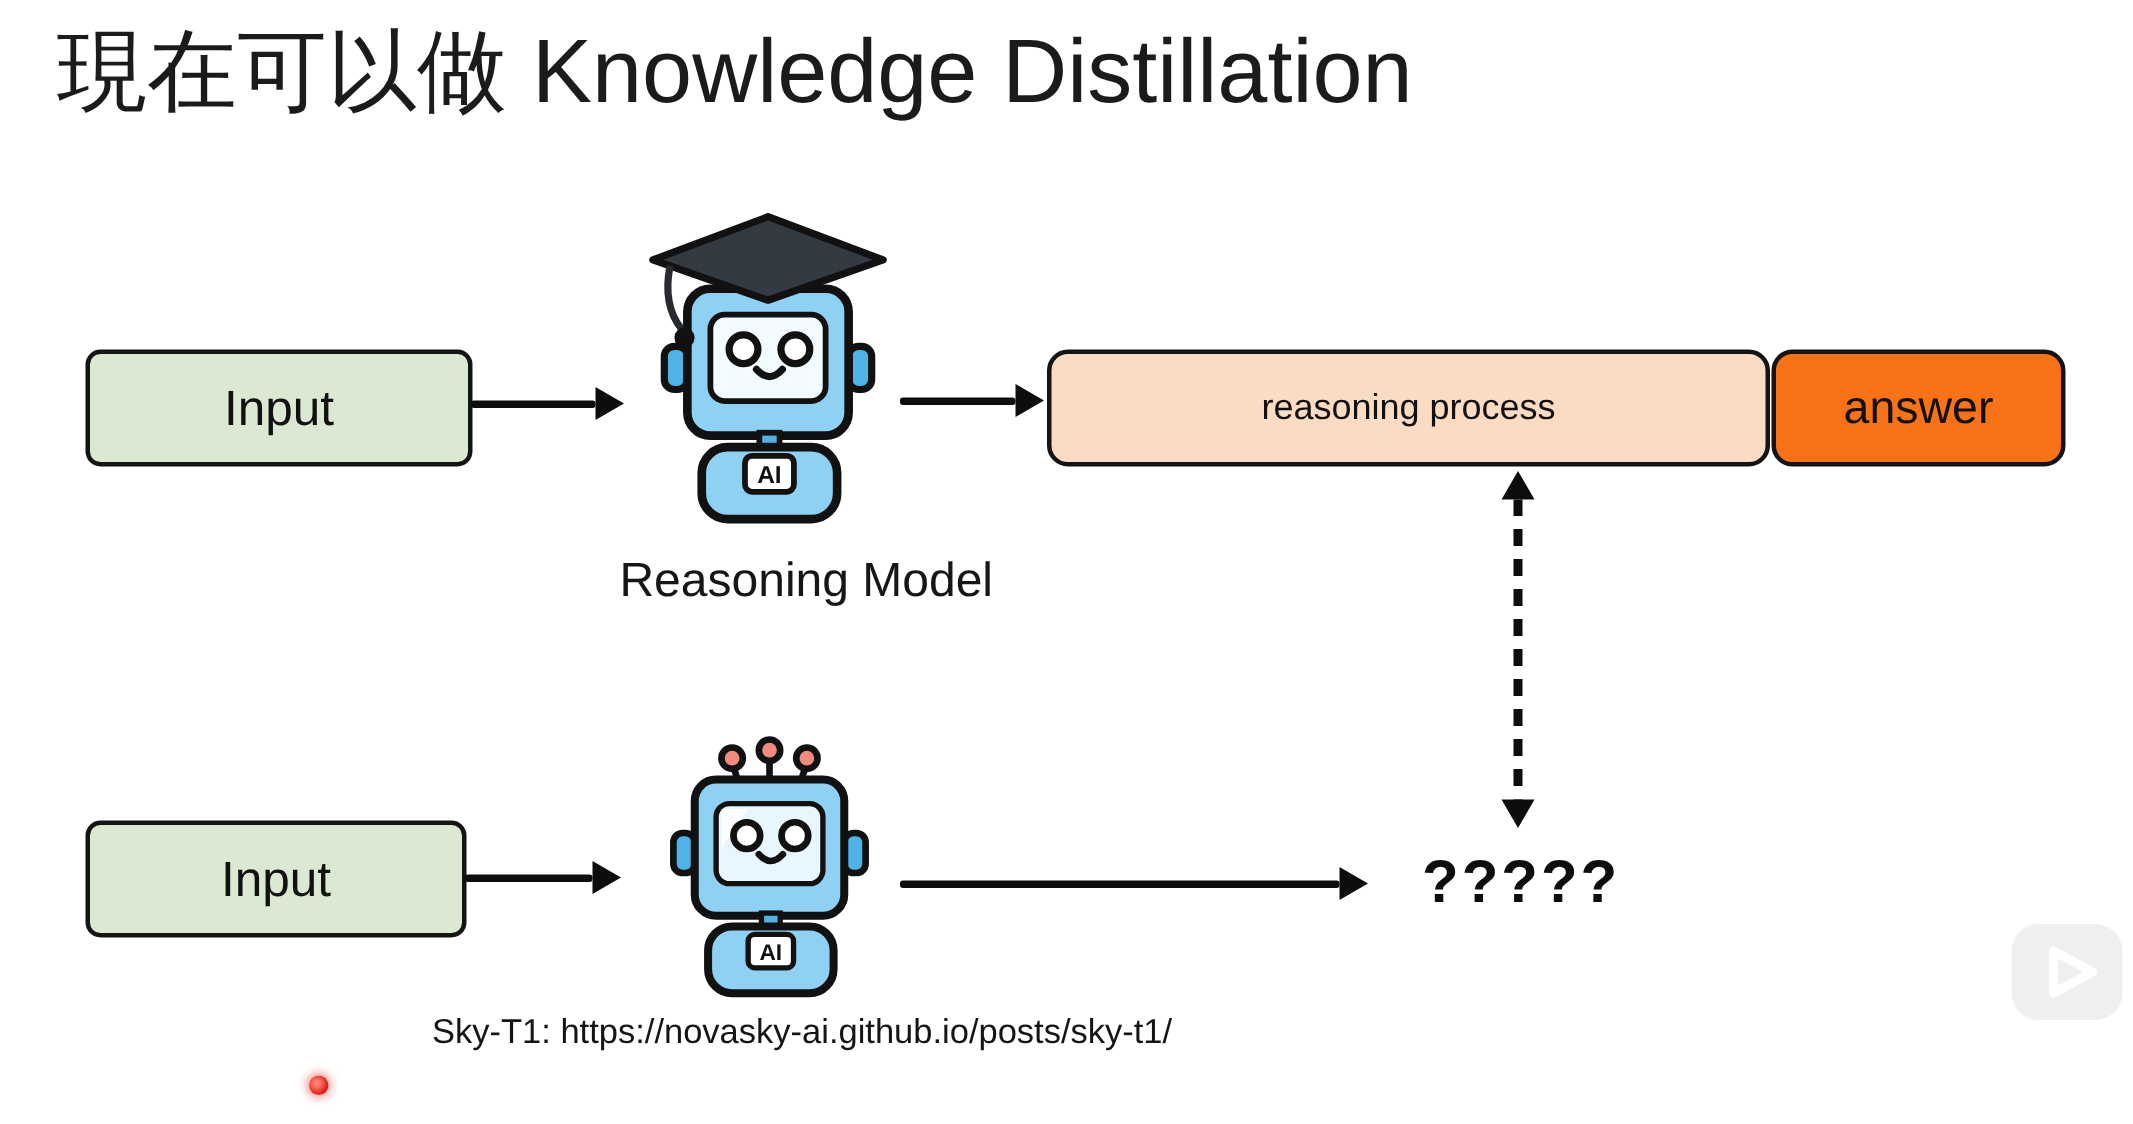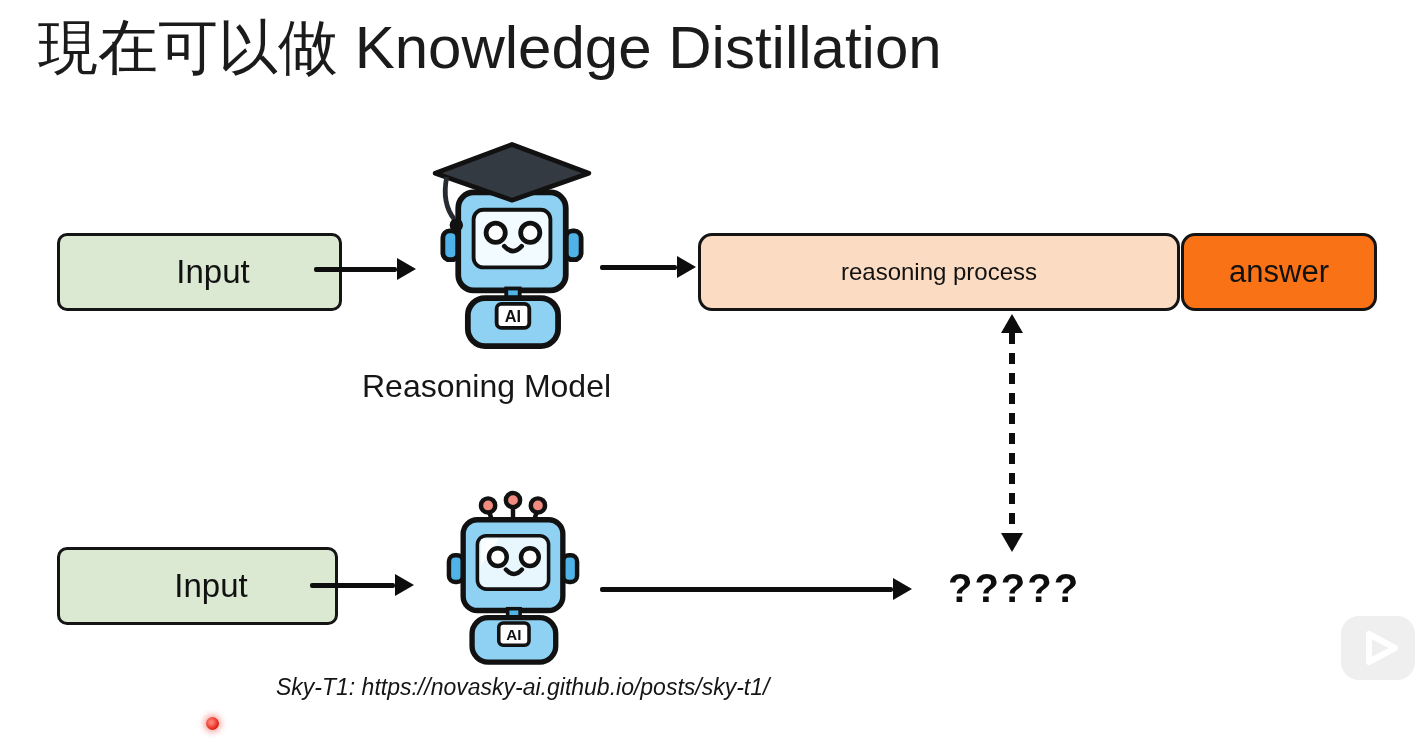--- a/index.html
+++ b/index.html
@@ -8,38 +8,38 @@
     overflow:hidden; font-family:"Liberation Sans", sans-serif; color:#111;
   }
   .title {
     position:absolute; left:38px; top:8px; font-size:60px; font-weight:400;
     color:#1b1b1b; white-space:nowrap;
   }
   .box {
     position:absolute; display:flex; align-items:center; justify-content:center;
     border:3px solid #141414; background:#fff; font-size:33px; color:#111;
   }
-  .box.green   { background:#dbe9d3; border-radius:10px;padding-left:27px; }
+  .box.green   { background:#dbe9d3; border-radius:10px; }
   .box.peach   { background:#fbdcc3; border-radius:14px; }
   .box.blue    { background:#f97316; border-radius:14px; }
 
   .arrow-h { position:absolute; display:flex; align-items:center; }
   .arrow-h .shaft { height:5px; background:#0d0d0d; flex:1; border-radius:2px; }
   .arrow-h .head  { width:0; height:0; border-left:19px solid #0d0d0d;
                     border-top:11px solid transparent; border-bottom:11px solid transparent; }
 
   .dotted-arrow { position:absolute; display:flex; flex-direction:column; align-items:center; }
   .dotted-arrow .head-up { width:0; height:0; border-bottom:19px solid #0d0d0d;
     border-left:11px solid transparent; border-right:11px solid transparent; }
   .dotted-arrow .dshaft { flex:1; width:6px;
     background:repeating-linear-gradient(to bottom, #0d0d0d 0 11px, transparent 11px 20px); }
   .dotted-arrow .head-down { width:0; height:0; border-top:19px solid #0d0d0d;
     border-left:11px solid transparent; border-right:11px solid transparent; }
 
-  .model-label { position:absolute; font-size:32px; color:#161616; text-align:left; }
+  .model-label { position:absolute; font-size:32px; color:#161616; text-align:right; }
   .question    { position:absolute; font-size:40px; font-weight:700; letter-spacing:2px; color:#0d0d0d; }
 
   .citations { position:absolute; font-size:23px; line-height:1.55; color:#151515; }
 
   .laser-dot {
     position:absolute; width:13px; height:13px; border-radius:50%;
     background:radial-gradient(circle at 40% 40%, #ff7d70 15%, #e02318 65%, #8f1410 100%);
     box-shadow:0 0 6px 2px rgba(230,40,30,0.45);
   }
 
@@ -148,21 +148,21 @@
     </svg>
   </div>
 
   <div class="arrow-h" style="left:600px; top:578px; width:312px; height:22px;">
     <span class="shaft"></span>
     <span class="head"></span>
   </div>
 
   <div class="question" style="left:948px; top:566px;">?????</div>
 
-  <div class="citations" style="left:276px; top:670px;font-style:italic;">
+  <div class="citations" style="left:288px; top:670px;">
     <div>Sky-T1: https://novasky-ai.github.io/posts/sky-t1/</div>
   </div>
 
   <div class="laser-dot" style="left:206px; top:717px;"></div>
 
   <div class="play-btn" style="left:1341px; top:616px;">
     <svg viewBox="0 0 74 64" width="74" height="64">
       <polygon points="28,18 54,32 28,46" fill="none" stroke="#ffffff" stroke-width="6" stroke-linejoin="round"></polygon>
     </svg>
   </div>

